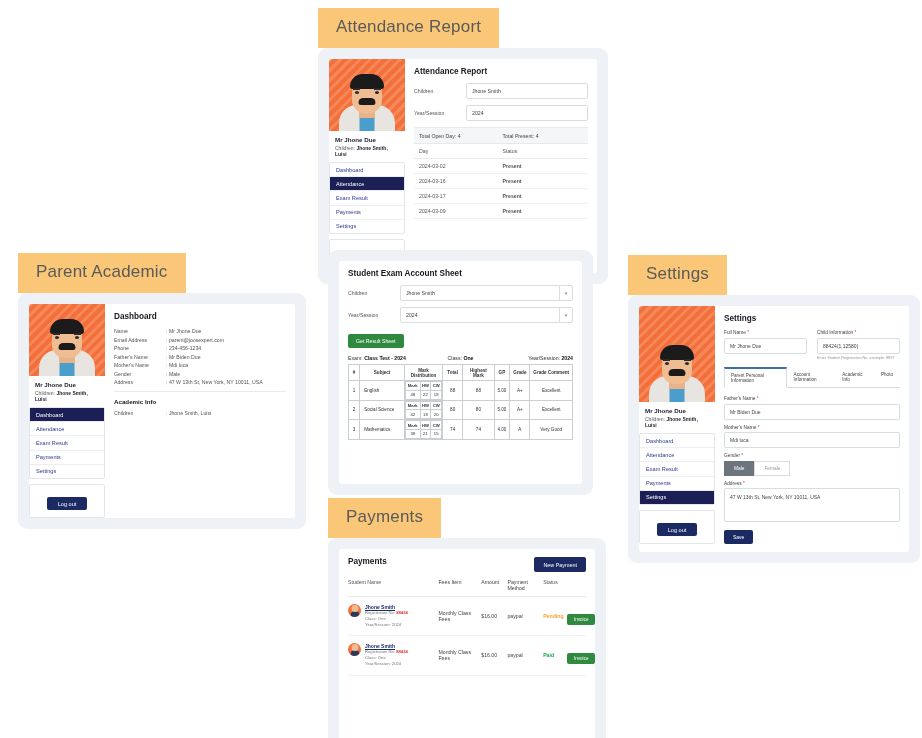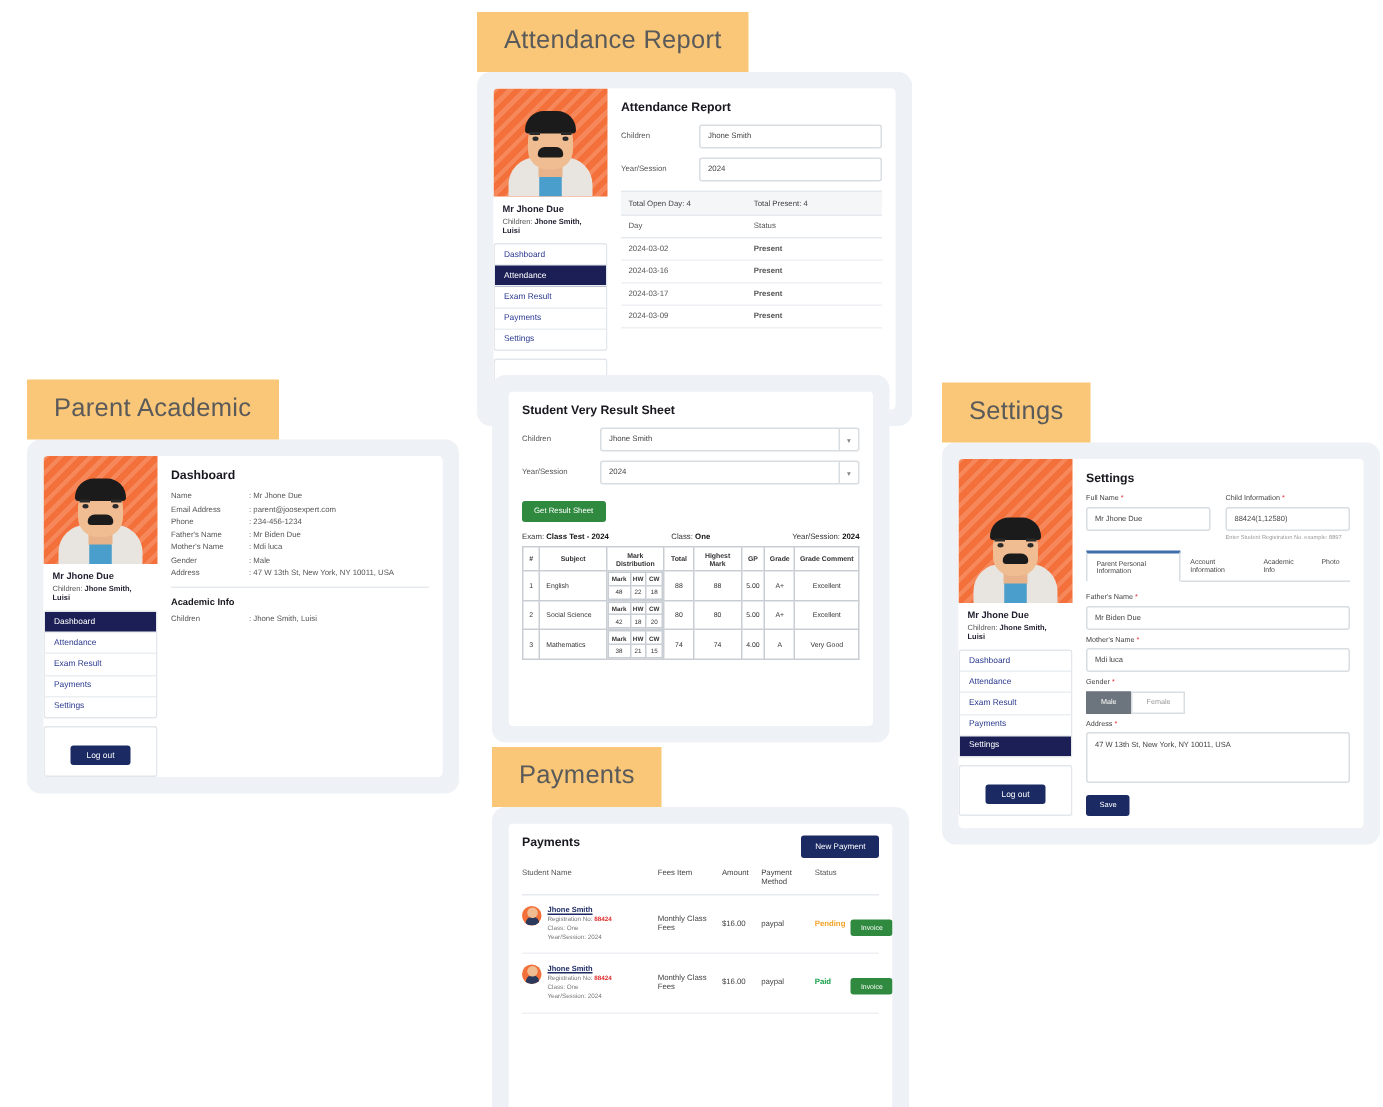--- a/index.html
+++ b/index.html
@@ -316,21 +316,21 @@
         </div>
       </div>
     </div>
   </div>
 </div>
 
 <div class="panel" style="left:328px; top:250px; width:265px;">
   <div class="shot">
     <div class="card" style="display:block">
       <div class="main">
-        <div class="main-title">Student Very Result Sheet</div>
+        <div class="main-title">Student Exam Account Sheet</div>
 
         <div class="frow">
           <div class="flabel">Children</div>
           <div class="finput fselect" style="position:relative">
             <span>Jhone Smith</span>
             <span class="chev">▾</span>
           </div>
         </div>
         <div class="frow">
           <div class="flabel">Year/Session</div>

